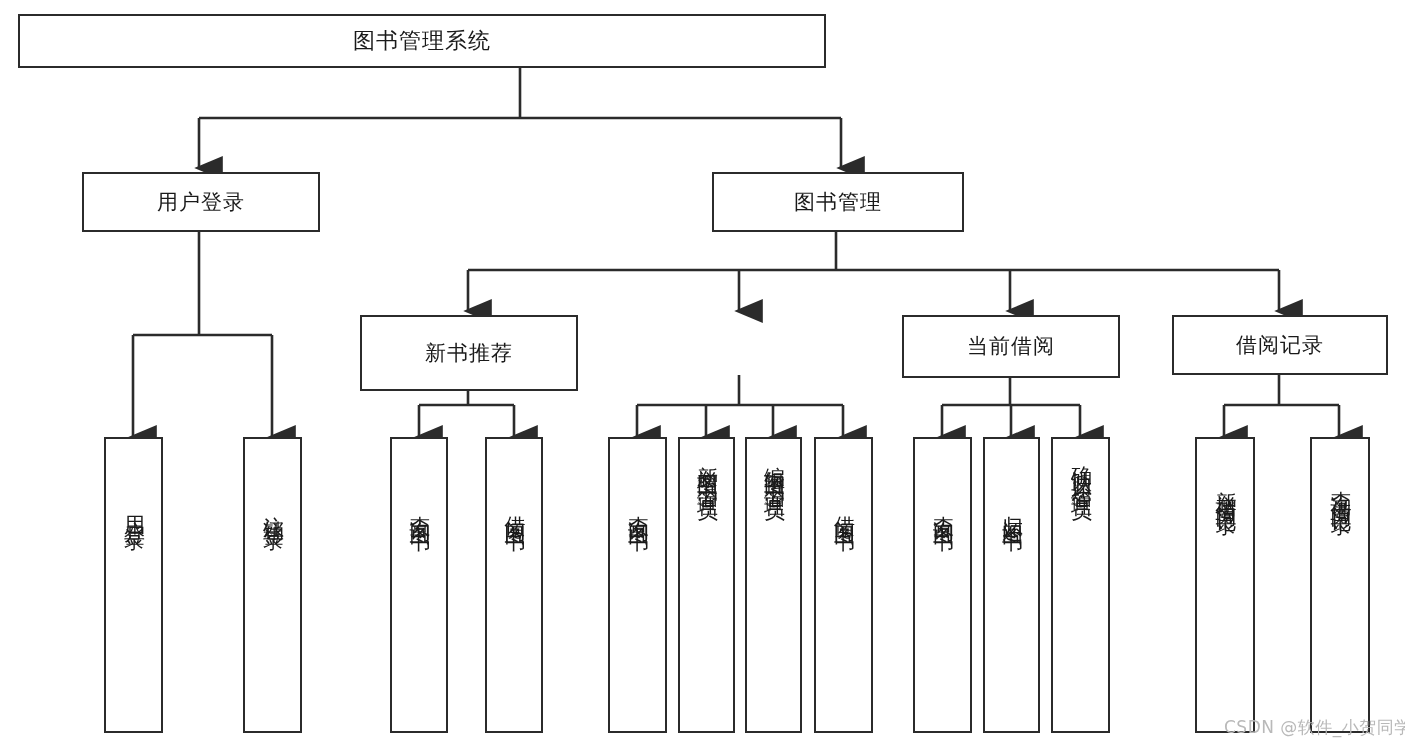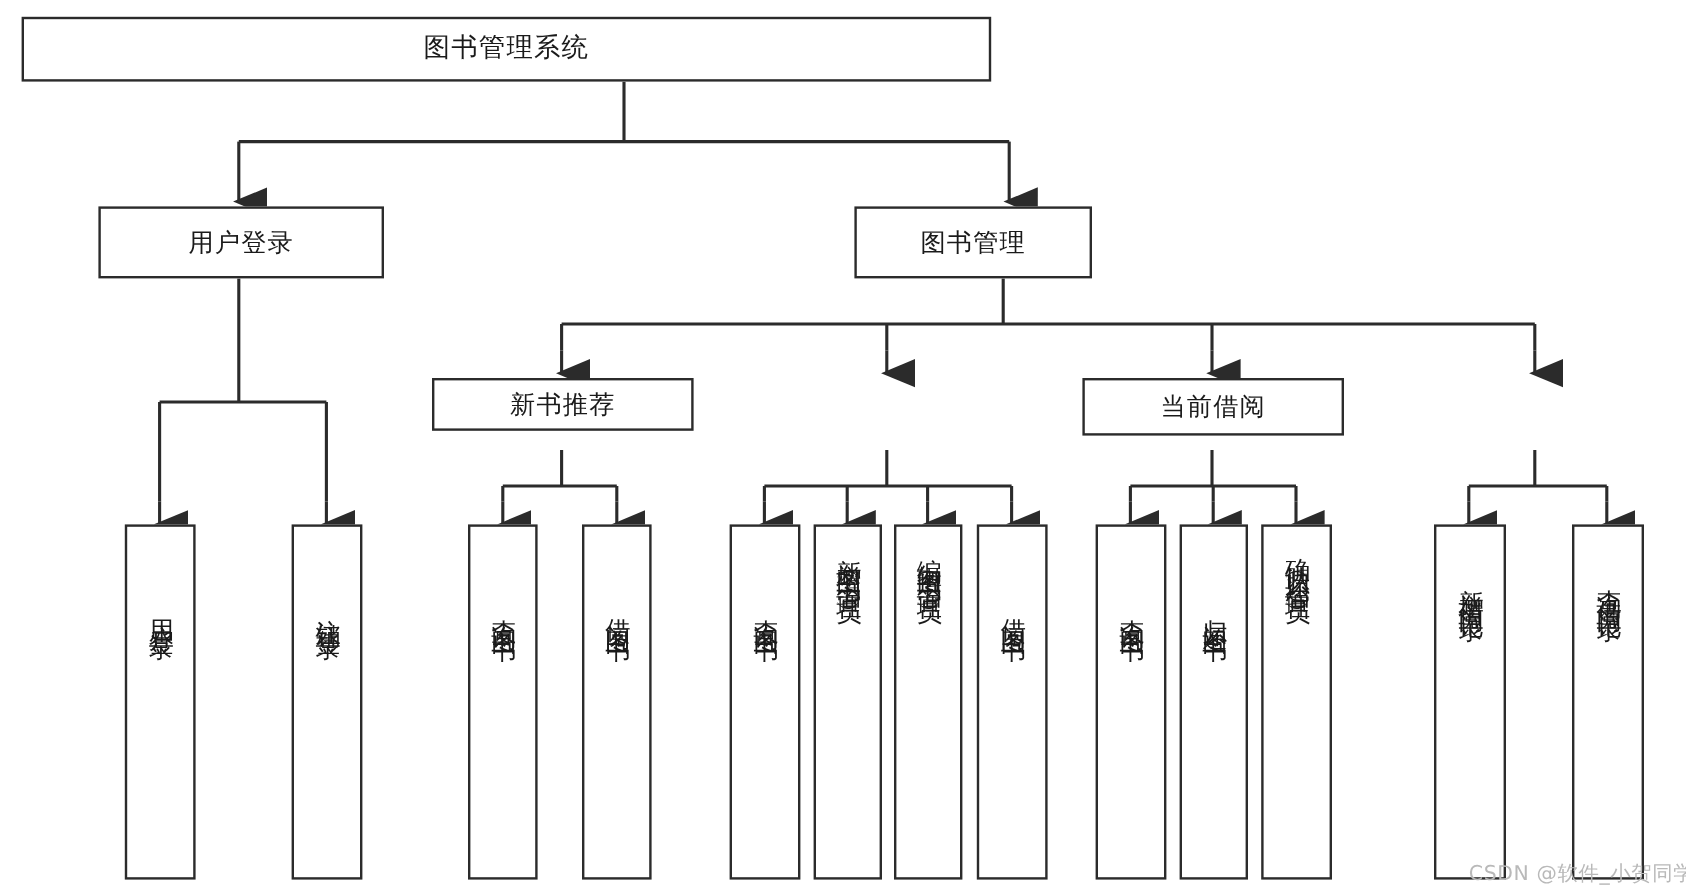--- a/index.html
+++ b/index.html
@@ -141,29 +141,32 @@
     </g>
   </svg>
 
   <div class="node root" style="left:18px; top:14px; width:808px; height:54px;">
     <span class="label">图书管理系统</span>
   </div>
 
   <div class="node" style="left:82px; top:172px; width:238px; height:60px;">
     <span class="label">用户登录</span>
   </div>
-  <div class="node" style="left:712px; top:172px; width:198px; height:60px;">
+  <div class="node" style="left:712px; top:172px; width:252px; height:60px;">
     <span class="label">图书管理</span>
   </div>
 
-  <div class="node" style="left:360px; top:315px; width:218px; height:44px;">
+  <div class="node" style="left:360px; top:315px; width:218px; height:76px;">
     <span class="label">新书推荐</span>
   </div>
-  <div class="node" style="left:902px; top:315px; width:218px; height:48px;">
+  <div class="node" style="left:902px; top:315px; width:218px; height:63px;">
     <span class="label">当前借阅</span>
+  </div>
+  <div class="node" style="left:1172px; top:315px; width:216px; height:60px;">
+    <span class="label">借阅记录</span>
   </div>
 
   <div class="node leaf" style="left:104px; top:437px; width:59px; height:296px; padding-top:60px;">
     <span class="label">用户登录</span>
   </div>
   <div class="node leaf" style="left:243px; top:437px; width:59px; height:296px; padding-top:60px;">
     <span class="label">注销登录</span>
   </div>
 
   <div class="node leaf" style="left:390px; top:437px; width:58px; height:296px; padding-top:60px;">

